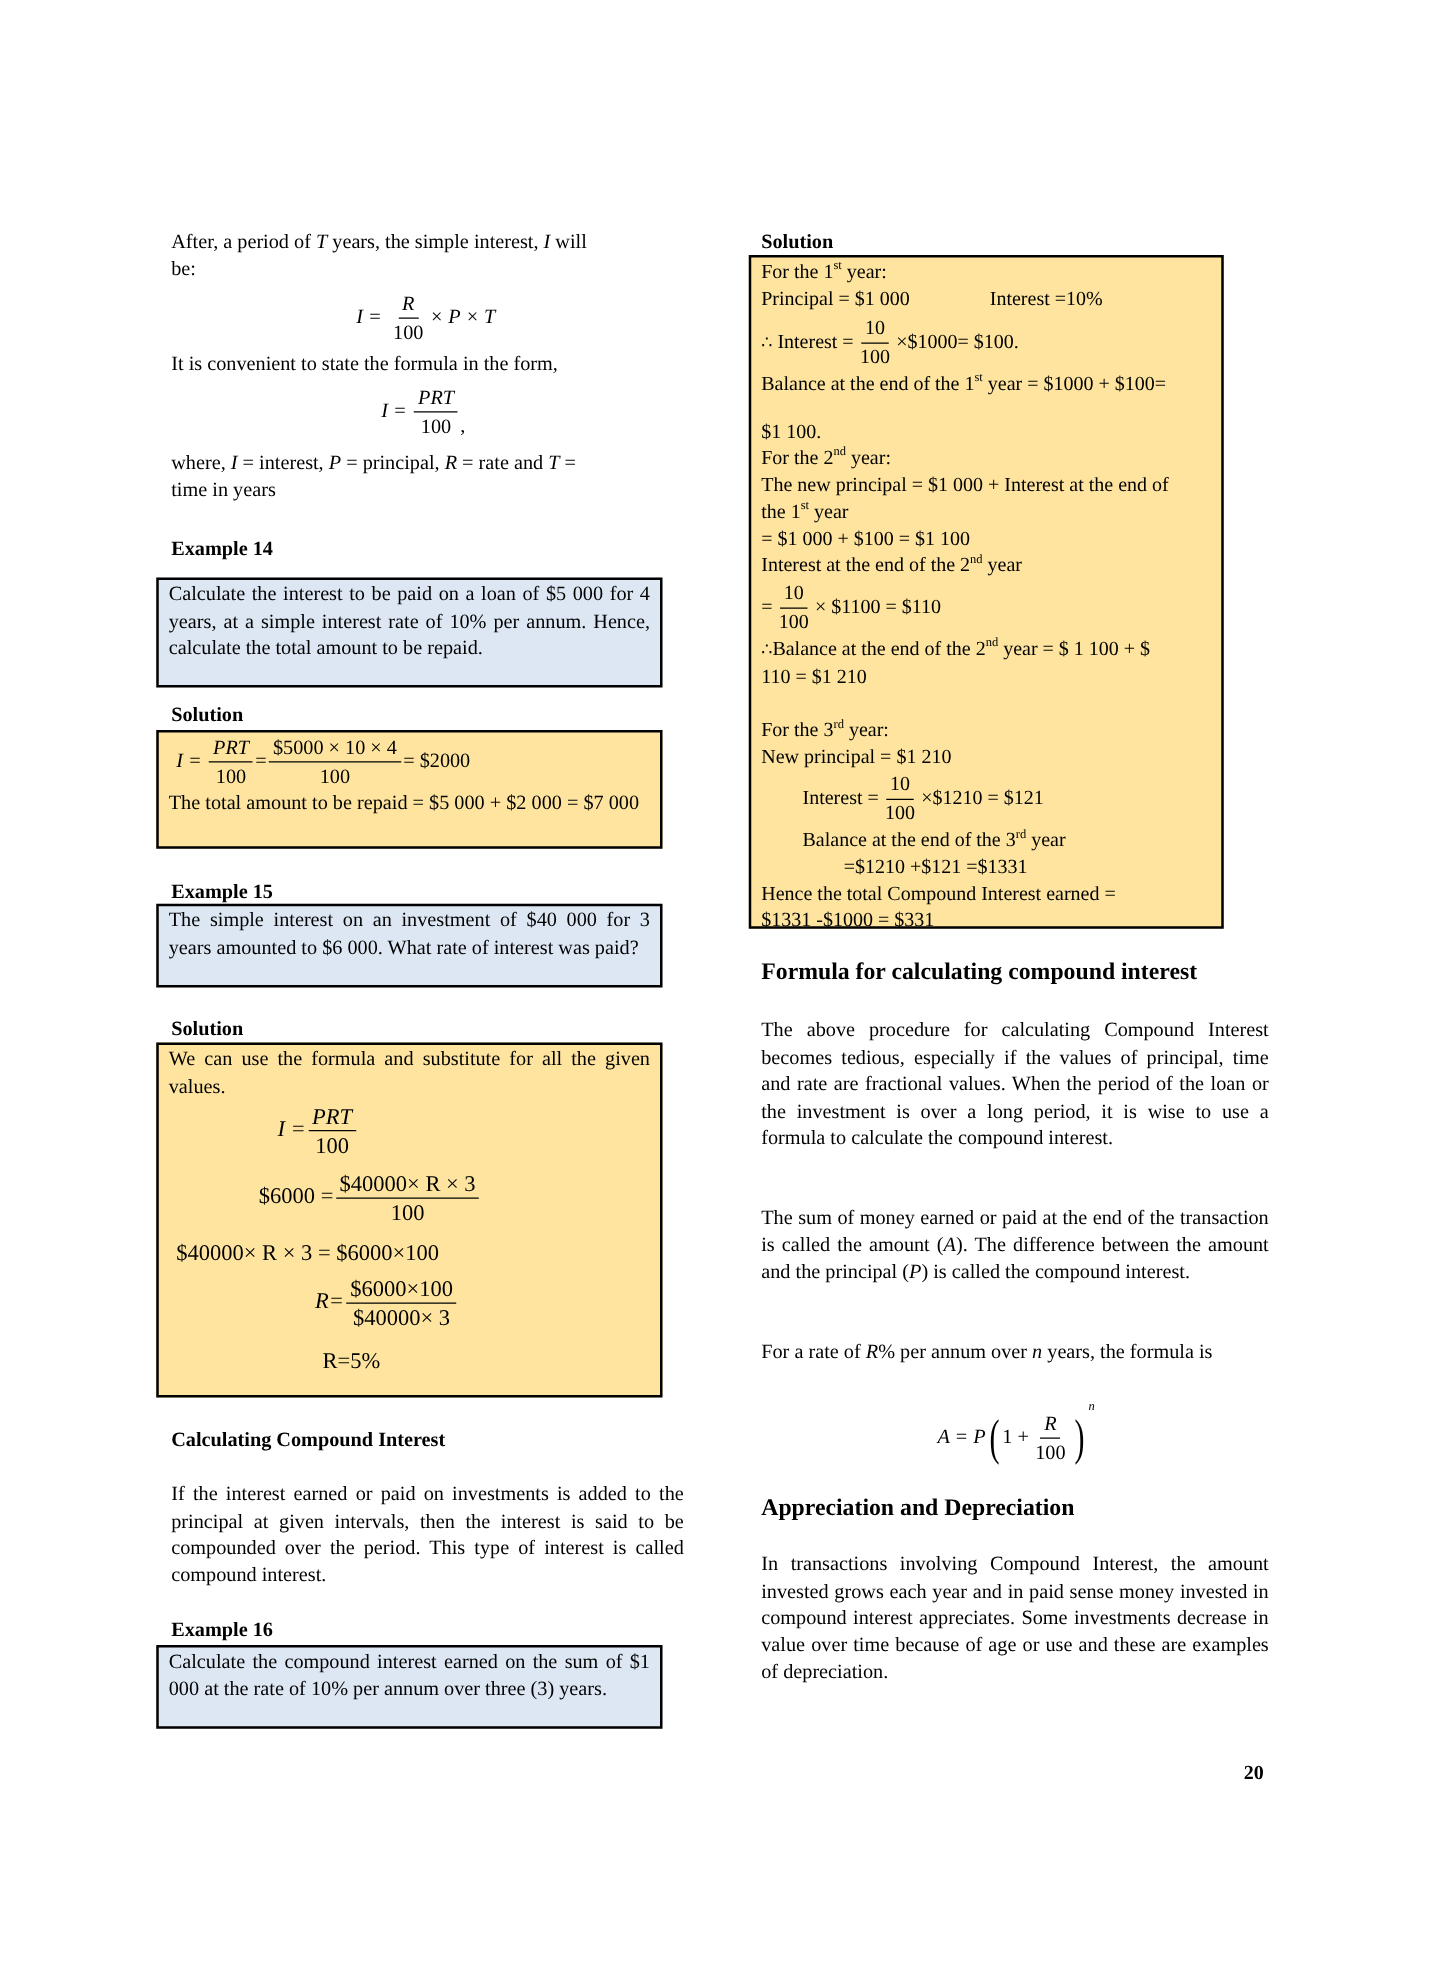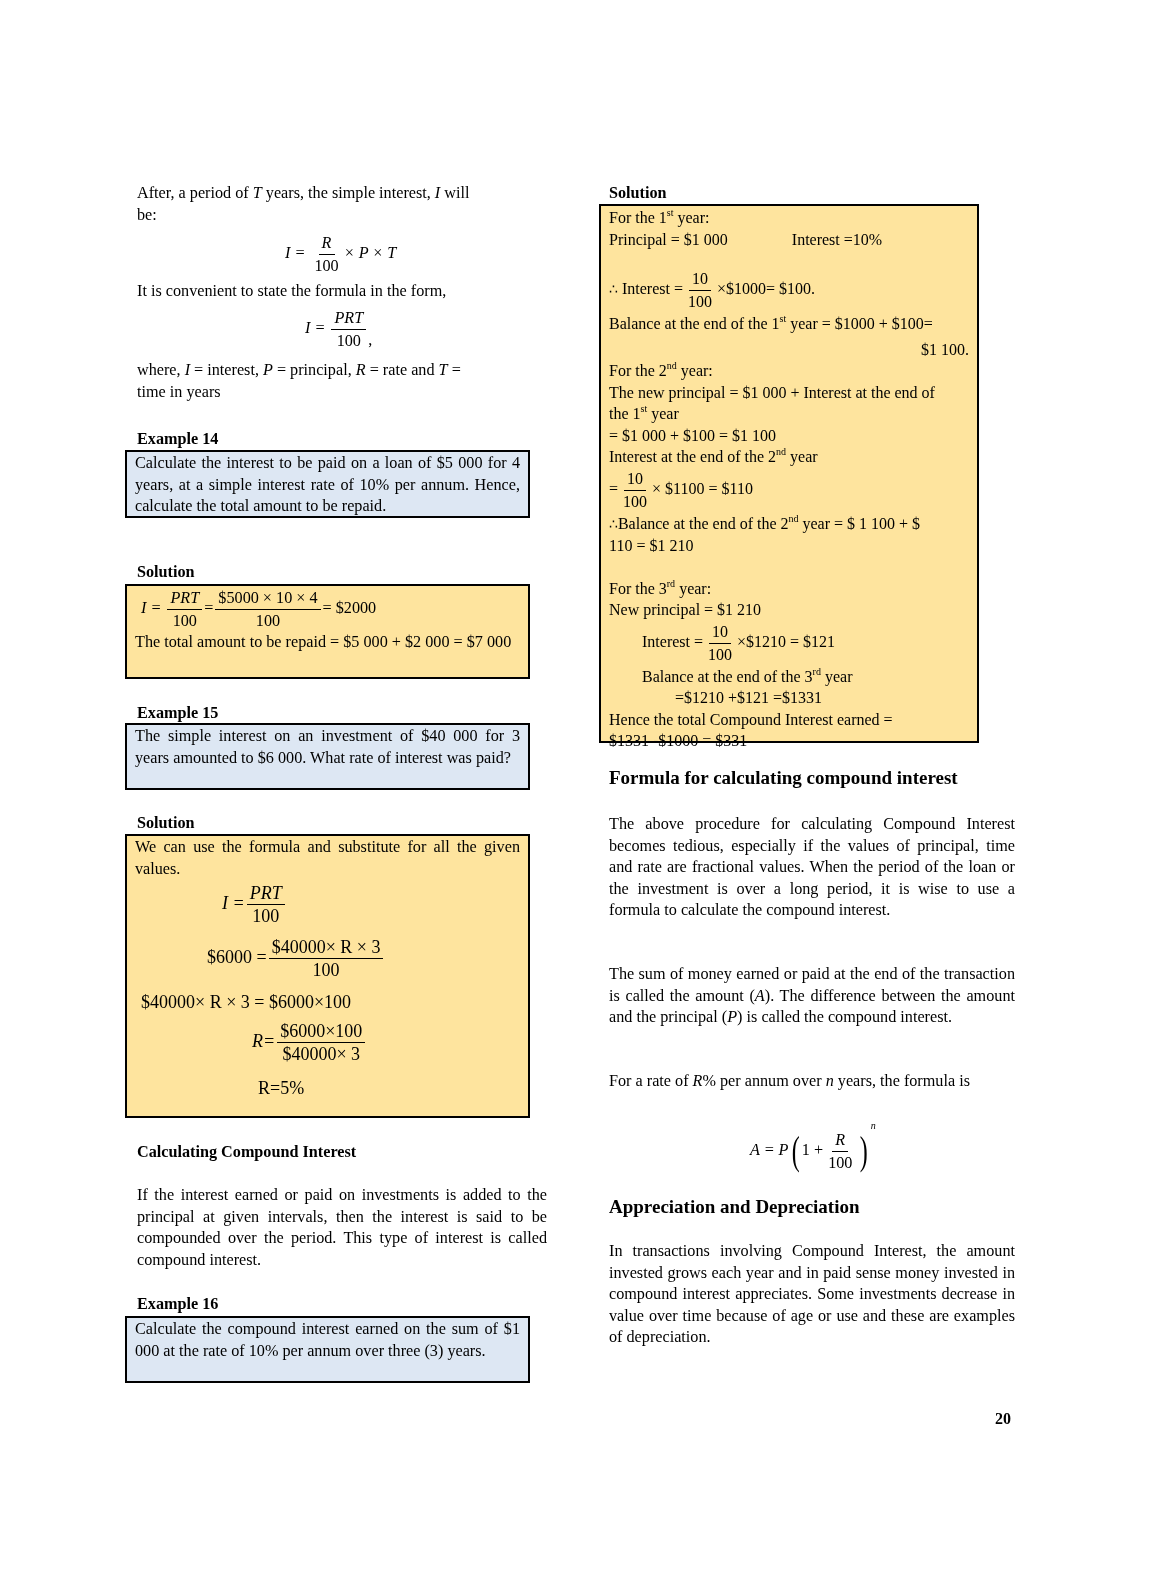--- a/index.html
+++ b/index.html
@@ -49,21 +49,21 @@
       <span class="den">100</span>
     </span><span style="vertical-align:-12px;">,</span>
 </div>
 
 <div class="col left" style="top:360px;">
   <span>where, </span><span class="it">I</span><span> = interest, </span><span class="it">P</span><span> = principal, </span><span class="it">R</span><span> = rate and </span><span class="it">T</span><span> =</span><br>
   <span>time in years</span>
 </div>
 
 <div class="col left bold" style="top:429px;">Example 14</div>
-<div class="box blue just" style="left:125px; top:450px; width:405px; height:68px;">
+<div class="box blue just" style="left:125px; top:462px; width:405px; height:88px;">
   <span>Calculate the interest to be paid on a loan of $5 000 for 4 years, at a simple interest rate of 10% per annum. Hence, calculate the total amount to be repaid.</span>
 </div>
 
 <div class="col left bold" style="top:562px;">Solution</div>
 <div class="box yellow" style="left:125px; top:584px; width:405px; height:95px;">
   <div style="white-space:nowrap; margin-left:6px;">
     <span class="it">I =</span>
     <span class="frac">
         <span class="num it">PRT</span>
         <span class="den">100</span>
@@ -110,28 +110,28 @@
 
 <div class="col left bold" style="top:1294px;">Example 16</div>
 <div class="box blue just" style="left:125px; top:1316px; width:405px; height:67px;">
   <span>Calculate the compound interest earned on the sum of $1 000 at the rate of 10% per annum over three (3) years.</span>
 </div>
 
 <div class="col right bold" style="top:183px; left:609px;">Solution</div>
 <div class="box yellow" style="left:599px; top:204px; width:380px; height:539px; font-size:16px;">
   <div><span>For the 1</span><sup>st</sup><span> year:</span></div>
   <div style="white-space:nowrap;"><span>Principal = $1 000</span><span style="display:inline-block; width:64px;"></span><span>Interest =10%</span></div>
-  <div style="white-space:nowrap; margin-top:18px;">
+  <div style="white-space:nowrap; margin-top:2px;">
     <span class="therefore">∴</span><span> Interest =</span><span class="frac">
         <span class="num">10</span>
         <span class="den">100</span>
       </span><span>×$1000= $100.</span>
   </div>
   <div style="white-space:nowrap;"><span>Balance at the end of the 1</span><sup>st</sup><span> year = $1000 + $100=</span></div>
-  <div style="margin-top:4px;text-align:right;">$1 100.</div>
+  <div style="margin-top:16px;">$1 100.</div>
   <div><span>For the 2</span><sup>nd</sup><span> year:</span></div>
   <div style="white-space:nowrap;">The new principal = $1 000 + Interest at the end of</div>
   <div><span>the 1</span><sup>st</sup><span> year</span></div>
   <div>= $1 000 + $100 = $1 100</div>
   <div><span>Interest at the end of the 2</span><sup>nd</sup><span> year</span></div>
   <div style="white-space:nowrap;">
     <span>=</span><span class="frac">
         <span class="num">10</span>
         <span class="den">100</span>
       </span><span>× $1100 = $110</span>

